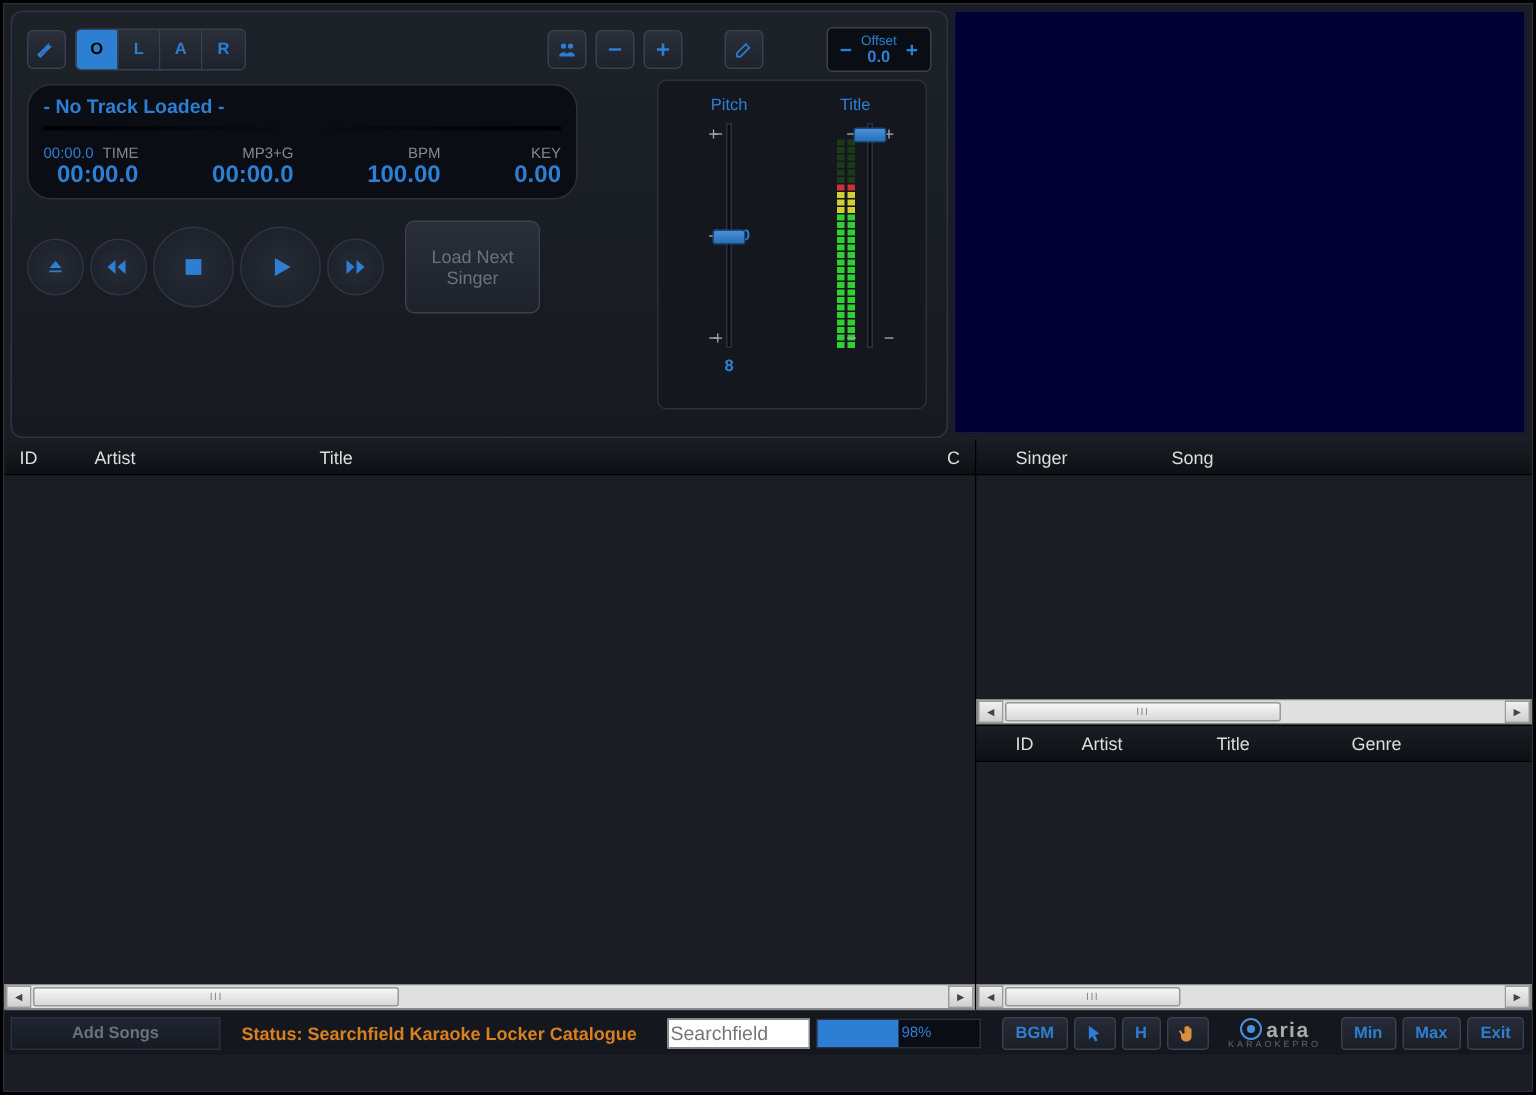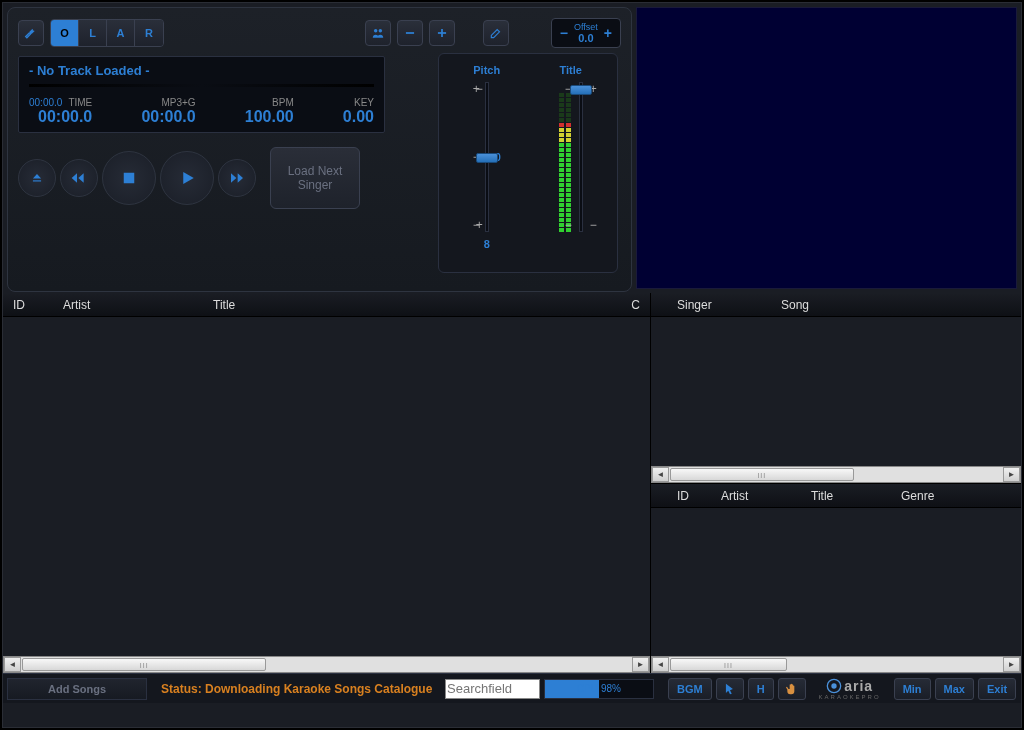--- a/index.html
+++ b/index.html
@@ -15,37 +15,37 @@
 .sqbtn.active{background:#2d7fd4;color:#000}
 .sqbtn-group{display:flex;border:1px solid #3a4050;border-radius:4px;overflow:hidden}
 .sqbtn-group .sqbtn{border-radius:0;border:none;border-right:1px solid #3a4050;width:28px}
 .sqbtn-group .sqbtn:last-child{border-right:none}
 .spacer{flex:1}
 .offset-box{background:#0a0d14;border:1px solid #3a4050;border-radius:4px;padding:3px 8px;display:flex;align-items:center;gap:6px}
 .offset-box .lbl{color:#2d7fd4;font-size:9px}
 .offset-box .val{color:#2d7fd4;font-size:11px;font-weight:bold}
 .offset-box .pm{color:#2d7fd4;font-size:14px;font-weight:bold;cursor:pointer}
 
-.track-display{background:#0a0d14;border:1px solid #2a3040;border-radius:2px;padding:6px 10px;width:367px}
+.track-display{background:#0a0d14;border:1px solid #2a3040;border-radius:16px;padding:6px 10px;width:367px}
 .track-title{color:#2d7fd4;font-size:13px;font-weight:bold;margin-bottom:6px}
 .track-bar{height:3px;background:linear-gradient(90deg,#000 0%,#0a0d14 50%,#000 100%);margin-bottom:10px}
 .track-row{display:flex;justify-content:space-between;align-items:center}
 .track-col{display:flex;flex-direction:column;align-items:flex-end}
 .track-col .small{color:#2d7fd4;font-size:10px}
 .track-col .big{color:#2d7fd4;font-size:16px;font-weight:bold}
 .track-col .header{color:#888;font-size:10px}
 
 .transport{display:flex;align-items:center;gap:4px;margin-top:14px}
 .circ{width:38px;height:38px;border-radius:50%;background:radial-gradient(#262b36,#1a1e27);border:1px solid #2e3440;display:flex;align-items:center;justify-content:center;color:#2d7fd4;font-size:12px;cursor:pointer}
 .circ.big{width:54px;height:54px;font-size:18px}
 .loadnext{width:90px;height:62px;background:linear-gradient(#2a2e38,#1e222b);border:1px solid #3a4050;border-radius:6px;color:#6a7080;font-size:12px;display:flex;align-items:center;justify-content:center;text-align:center;margin-left:10px;cursor:pointer}
 
 .sliders{position:absolute;top:45px;left:430px;width:180px;height:220px;background:#14171e;border:1px solid #2a3040;border-radius:6px;display:flex;justify-content:space-around;padding:10px 5px}
 .slider-col{display:flex;flex-direction:column;align-items:center;position:relative}
-.slider-col .title{color:#2d7fd4;font-size:11px;font-weight:bold;margin-bottom:6px}
+.slider-col .title{color:#2d7fd4;font-size:11px;font-weight:normal;margin-bottom:6px}
 .slider-track{width:4px;height:150px;background:#0a0d14;border:1px solid #2a3040;position:relative}
 .slider-thumb{width:22px;height:10px;background:linear-gradient(#4a90d9,#2570b8);border:1px solid #1a4a7a;border-radius:2px;position:absolute;left:-10px}
 .slider-marks{position:absolute;left:-12px;top:0;height:150px;display:flex;flex-direction:column;justify-content:space-between;color:#aaa;font-size:12px}
 .slider-marks.right{left:auto;right:-12px}
 .slider-val{color:#2d7fd4;font-size:11px;font-weight:bold;margin-top:6px}
 .vu{display:flex;gap:2px;height:150px;align-items:flex-end}
 .vu-bar{width:5px;display:flex;flex-direction:column-reverse;gap:1px}
 .vu-seg{width:5px;height:4px;background:#1a3a1a}
 .vu-seg.on-g{background:#30d030}
 .vu-seg.on-y{background:#d0d030}
@@ -361,21 +361,21 @@
             </div>
           <div class="arrow">►</div>
         </div>
       </div>
     </div>
 
   </div>
 
   <div class="statusbar">
     <div class="addbtn dim" style="flex:0 0 140px">Add Songs</div>
-    <div class="status-text"><span>Status:</span> <span>Downloading Karaoke Songs Catalogue</span></div>
+    <div class="status-text"><span>Status:</span> <span>Searchfield Karaoke Locker Catalogue</span></div>
     <input class="search-field" placeholder="Searchfield" style="">
     <div class="cpu">
       <div class="cpu-fill" style="width:50%"></div>
       <span>CPU 98%</span>
     </div>
     <div style="width:6px"></div>
     <div class="toolbtn">BGM</div>
     <div class="toolbtn" style="padding:0 6px">
         <svg width="14" height="14" viewBox="0 0 24 24" fill="#2d7fd4">
           <path d="M5 3l12 9-5 2 3 6-3 1-3-6-4 4z"></path>

